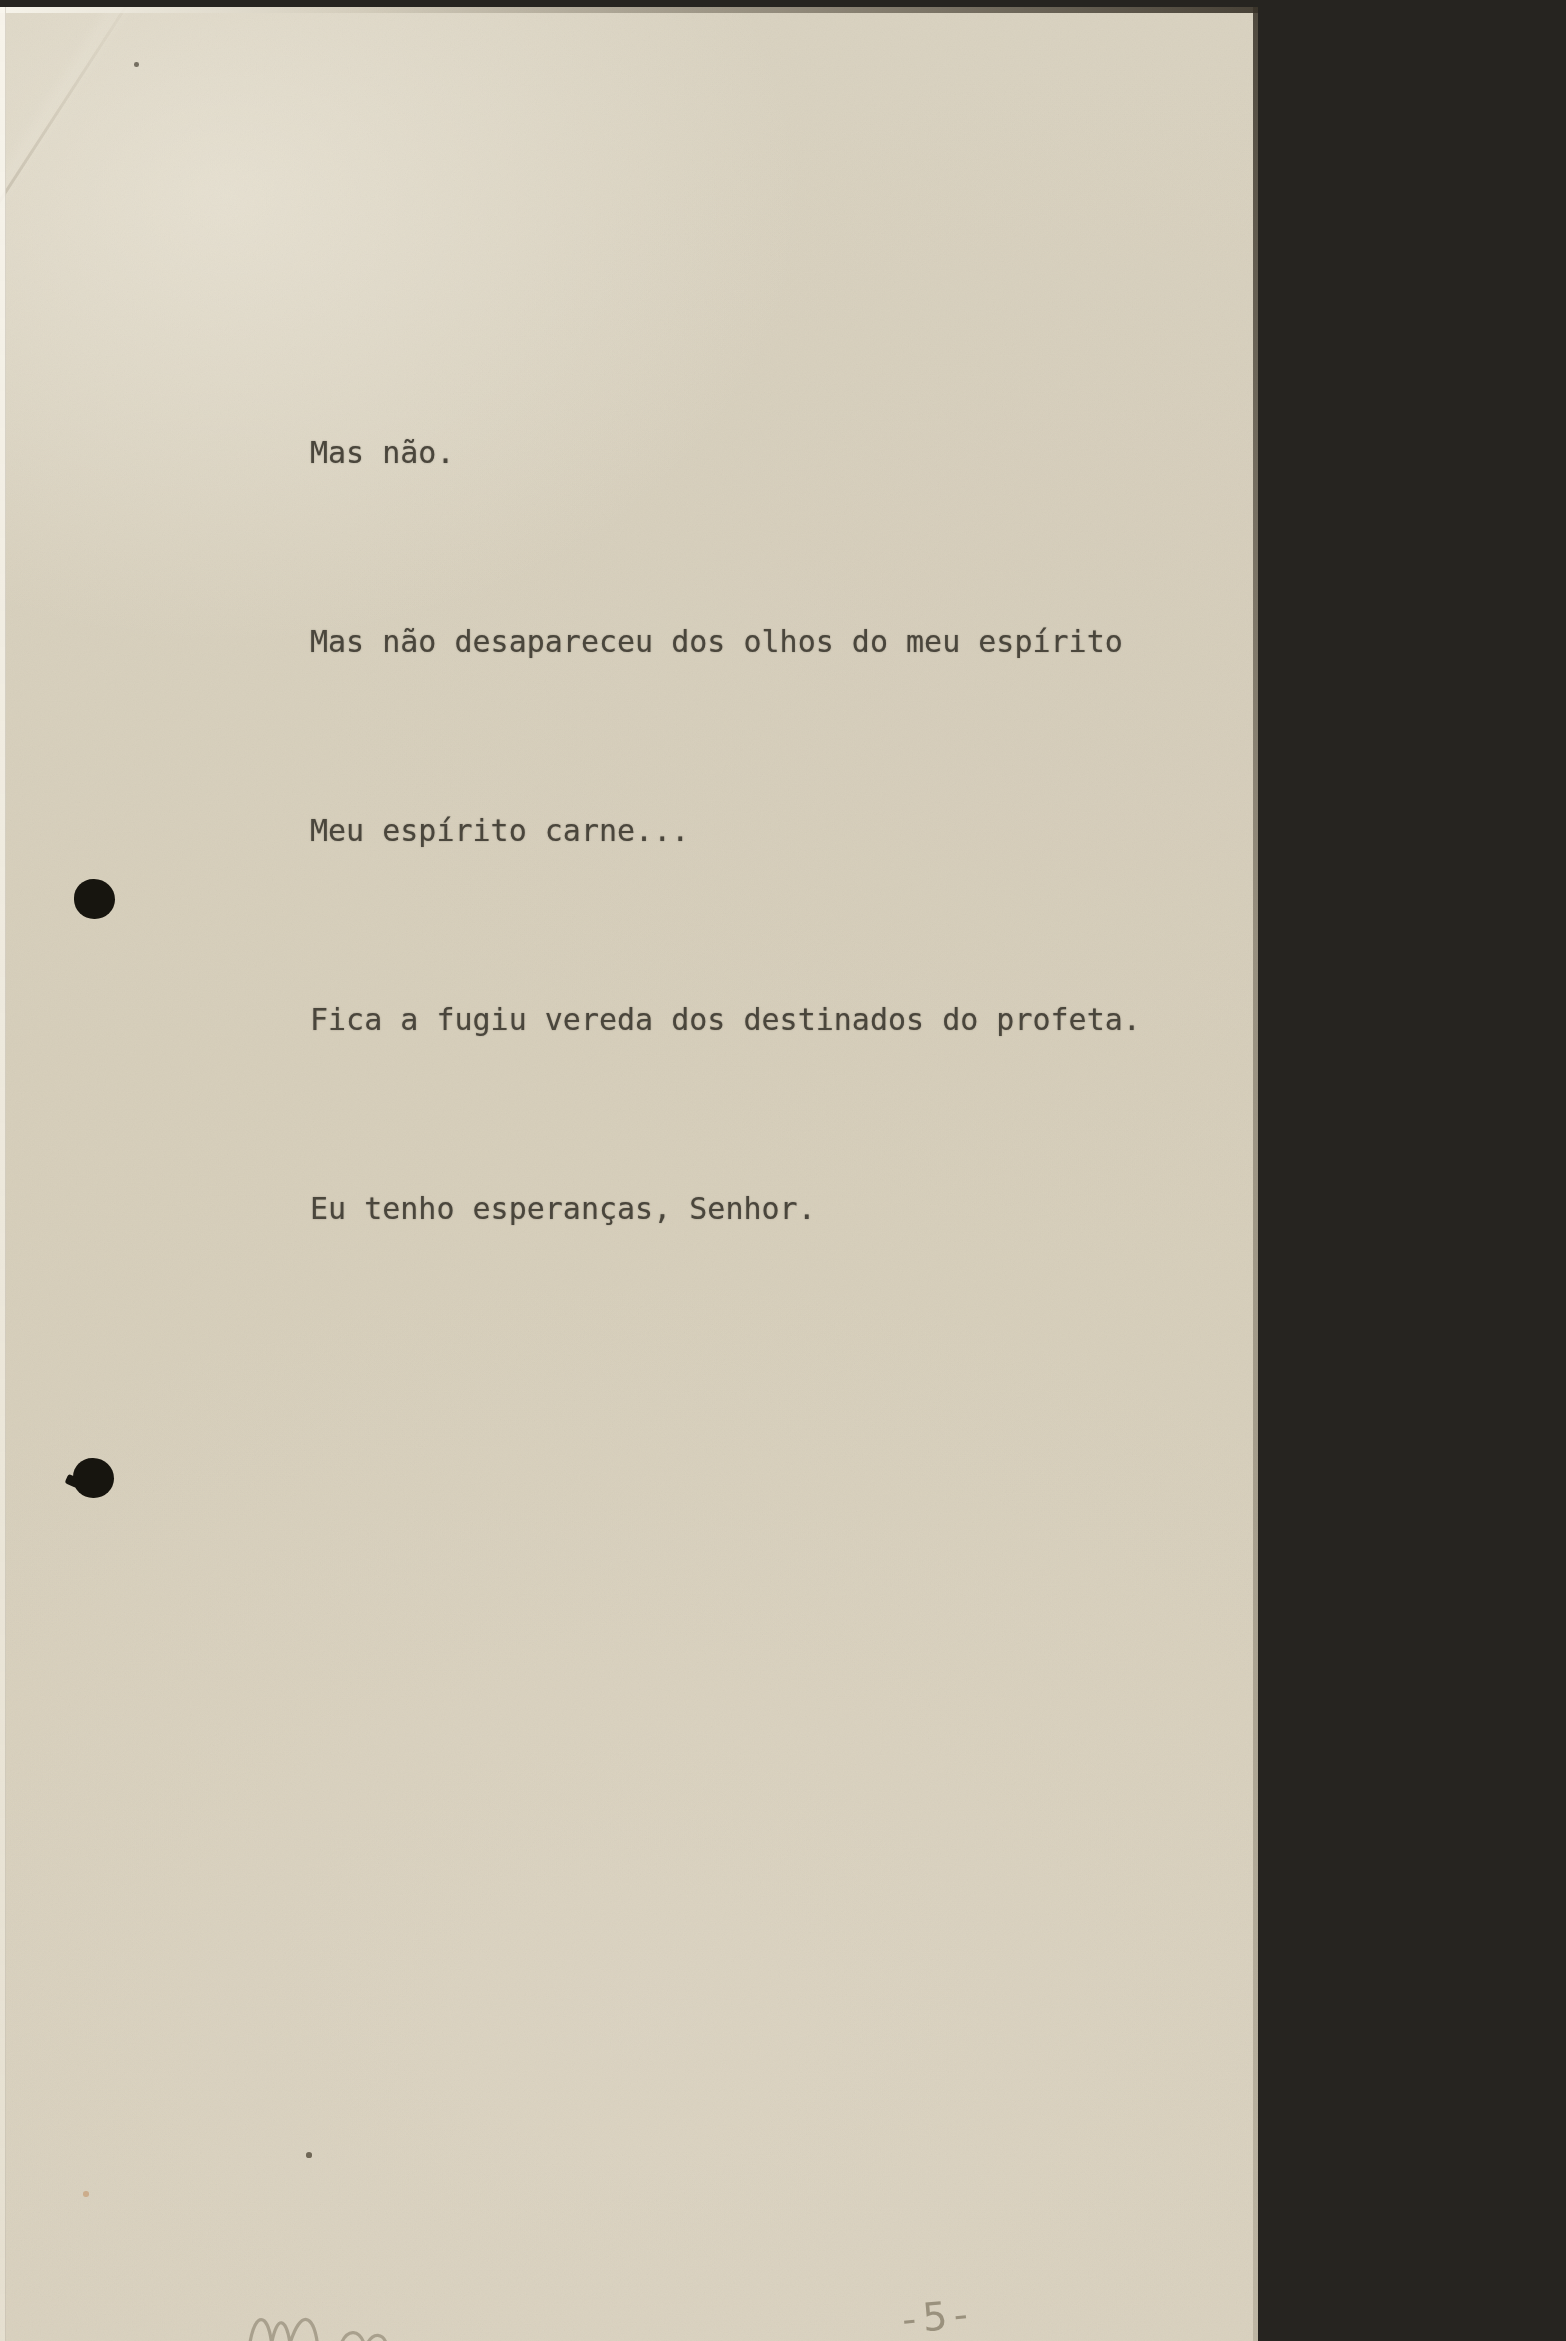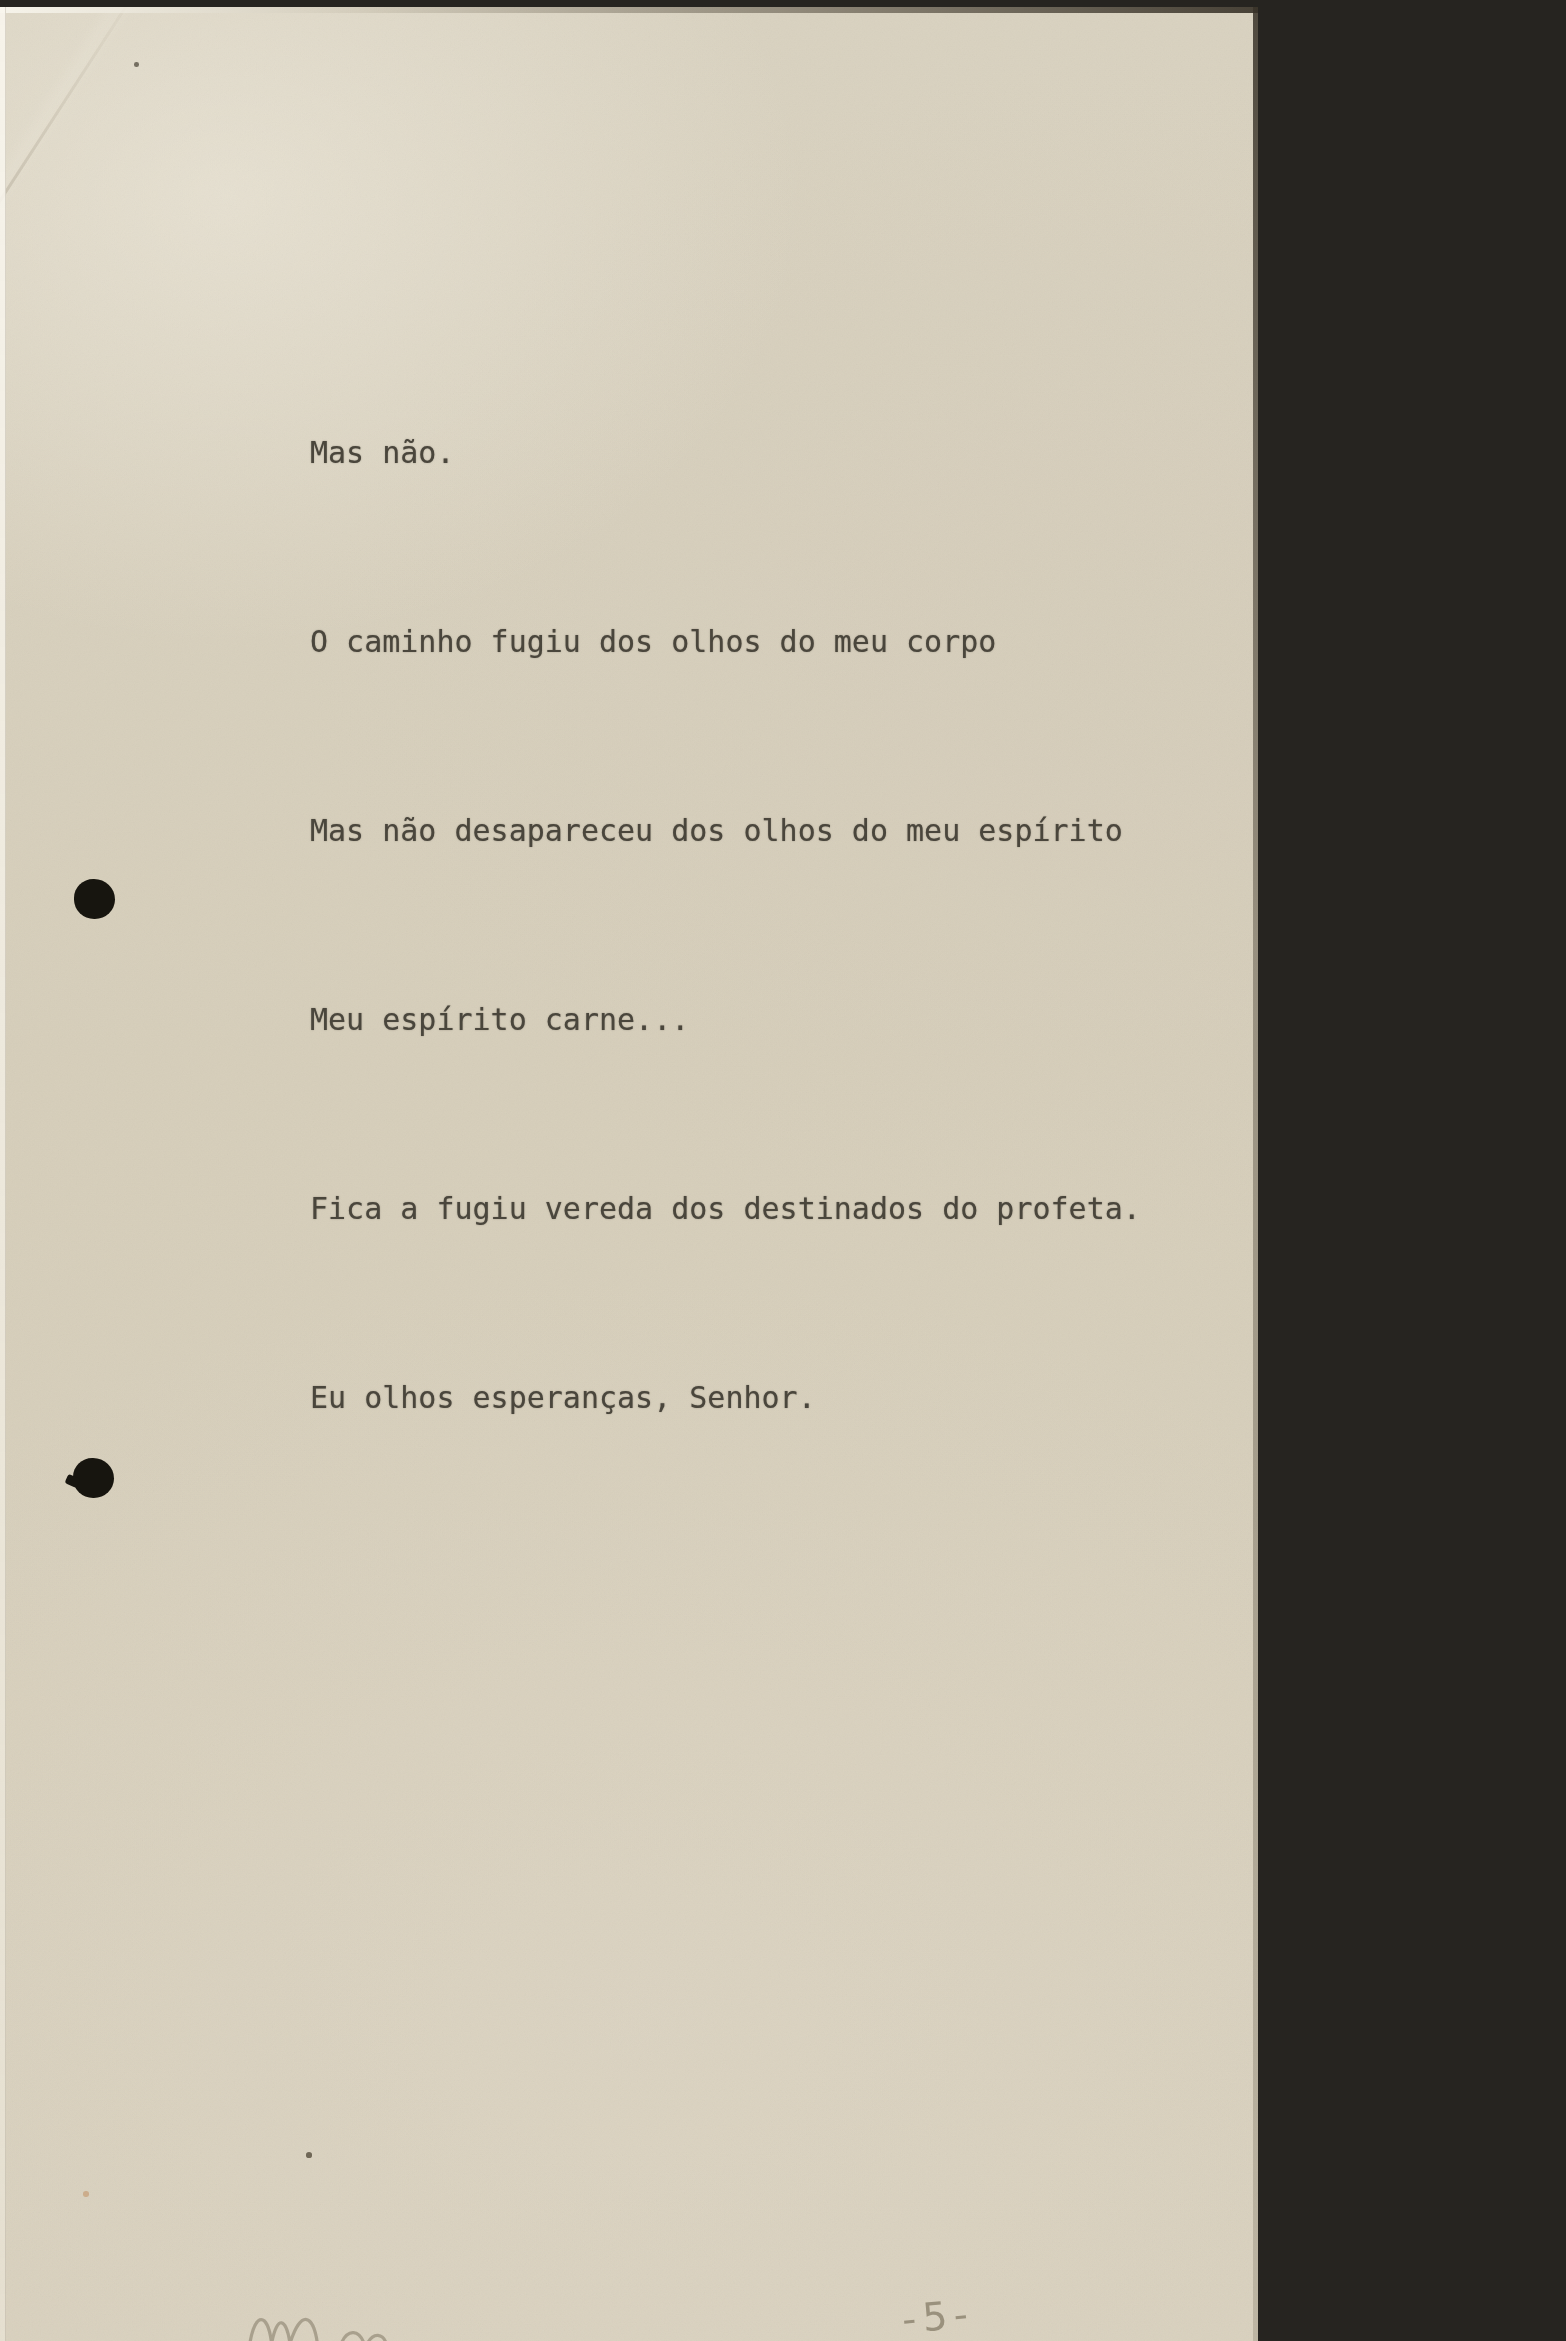--- a/index.html
+++ b/index.html
@@ -129,25 +129,24 @@
     </filter>
     <rect width="1706" height="2550" filter="url(#grain)"></rect>
   </svg>
 
   <div class="crease-top-left"></div>
   <div class="crease-right"></div>
 
   <div class="poem">
     <div class="stanza">
       <div class="line">Mas não.</div>
-      <div class="line">O caminho fugiu dos olhos do meu corpo</div>
       <div class="line">Mas não desapareceu dos olhos do meu espírito</div>
       <div class="line">Meu espírito carne...</div>
       <div class="line">Fica a fugiu vereda dos destinados do profeta.</div>
-      <div class="line">Eu olhos esperanças, Senhor.</div>
+      <div class="line">Eu tenho esperanças, Senhor.</div>
     </div>
     <div class="stanza stanza2">
       
       
       
       
       
       
       
       

